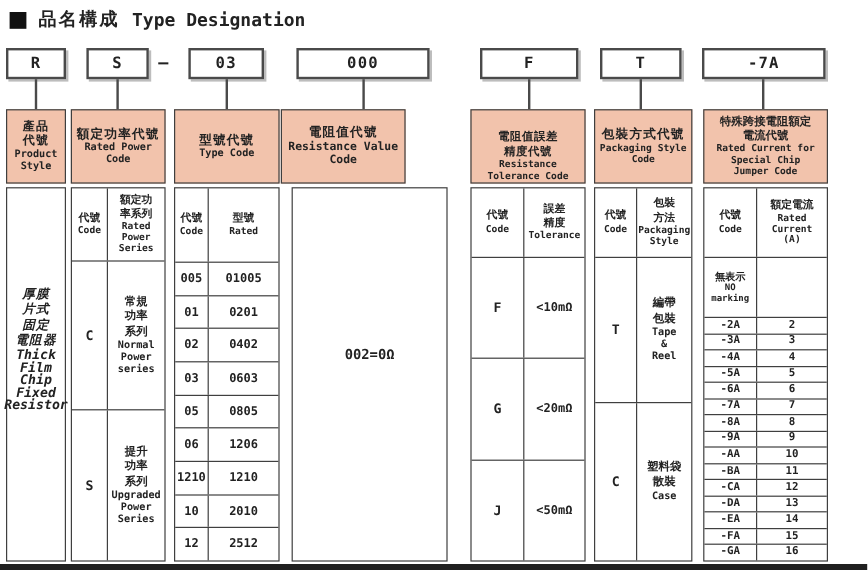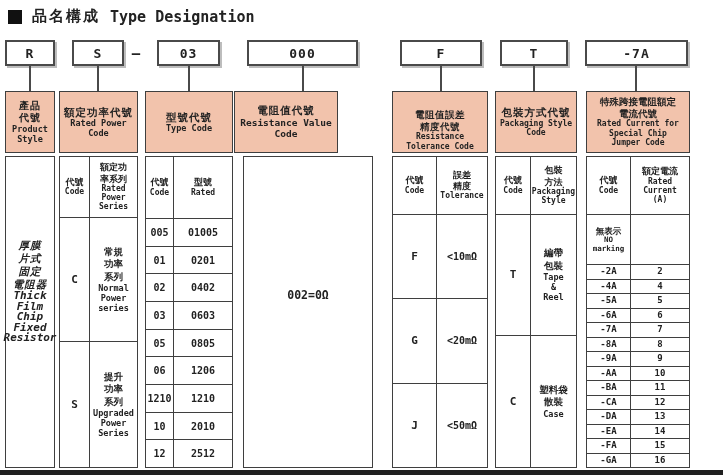--- a/index.html
+++ b/index.html
@@ -304,20 +304,24 @@
         <div class="cjk">無表示</div>
         <div class="en">NO
 marking</div>
       </div>
     </div>
     <div class="row srow" style="flex:1">
         <div class="cell code">-2A</div>
         <div class="cell">2</div>
       </div>
     <div class="row srow" style="flex:1">
+        <div class="cell code">-3A</div>
+        <div class="cell">3</div>
+      </div>
+    <div class="row srow" style="flex:1">
         <div class="cell code">-4A</div>
         <div class="cell">4</div>
       </div>
     <div class="row srow" style="flex:1">
         <div class="cell code">-5A</div>
         <div class="cell">5</div>
       </div>
     <div class="row srow" style="flex:1">
         <div class="cell code">-6A</div>
         <div class="cell">6</div>

